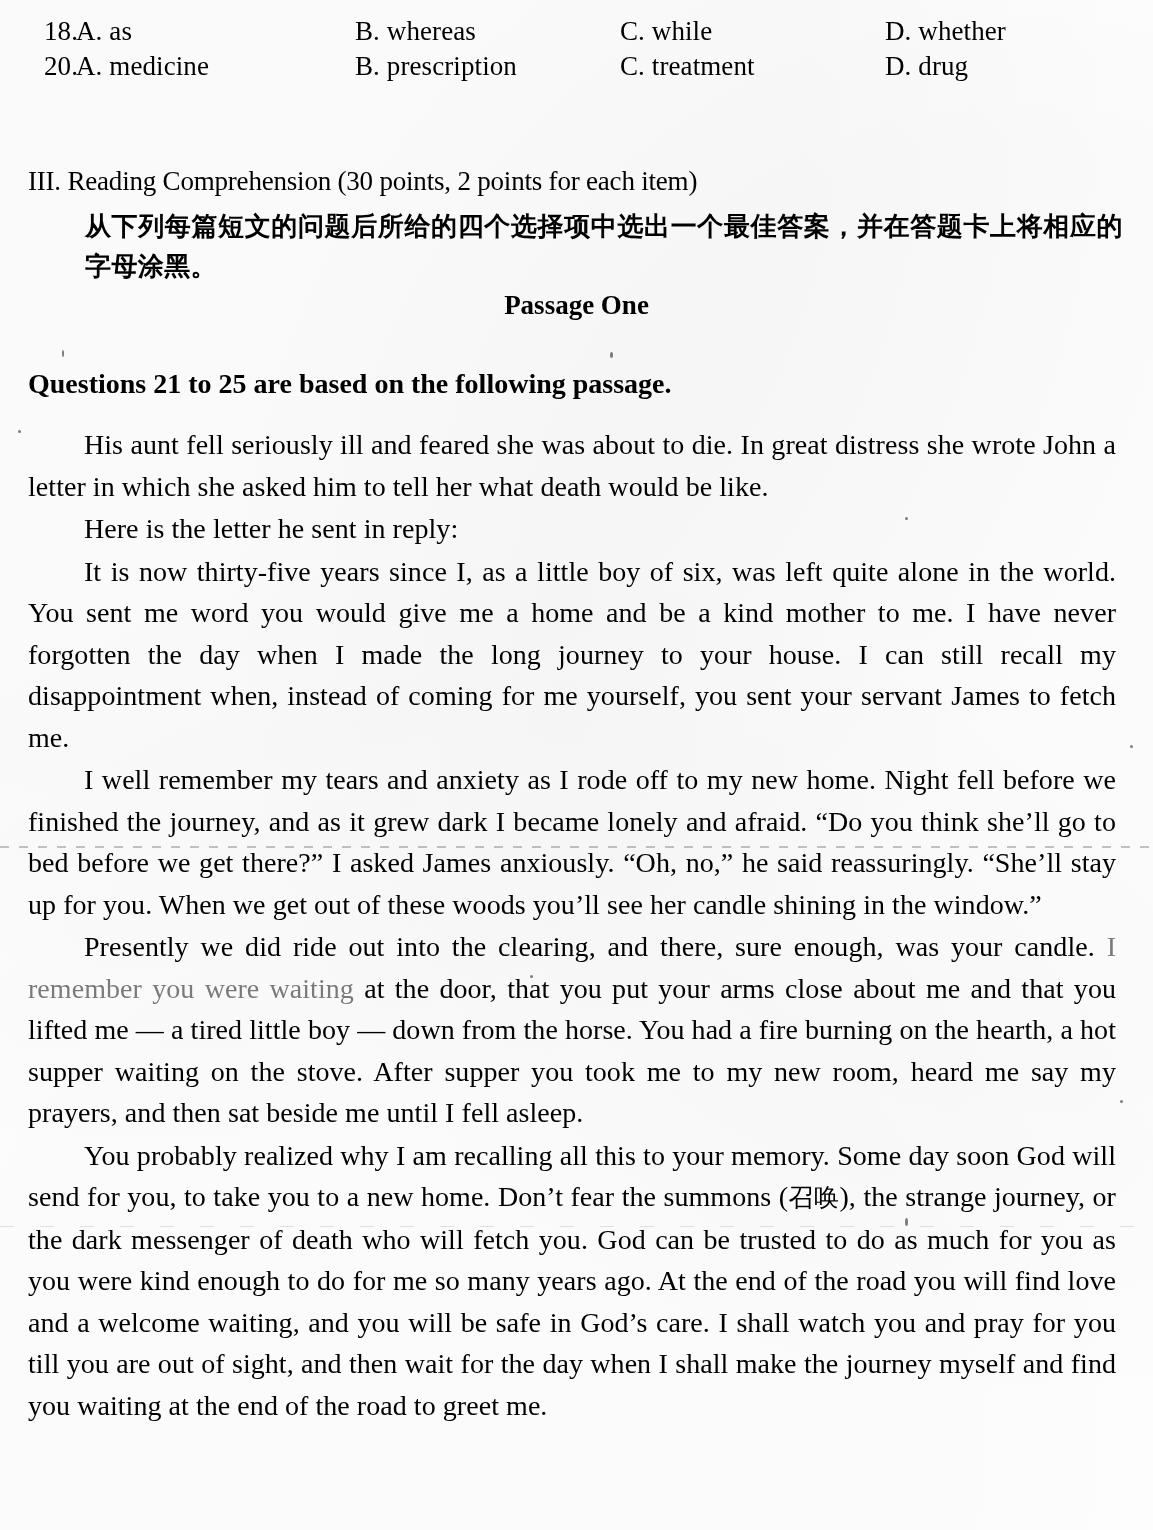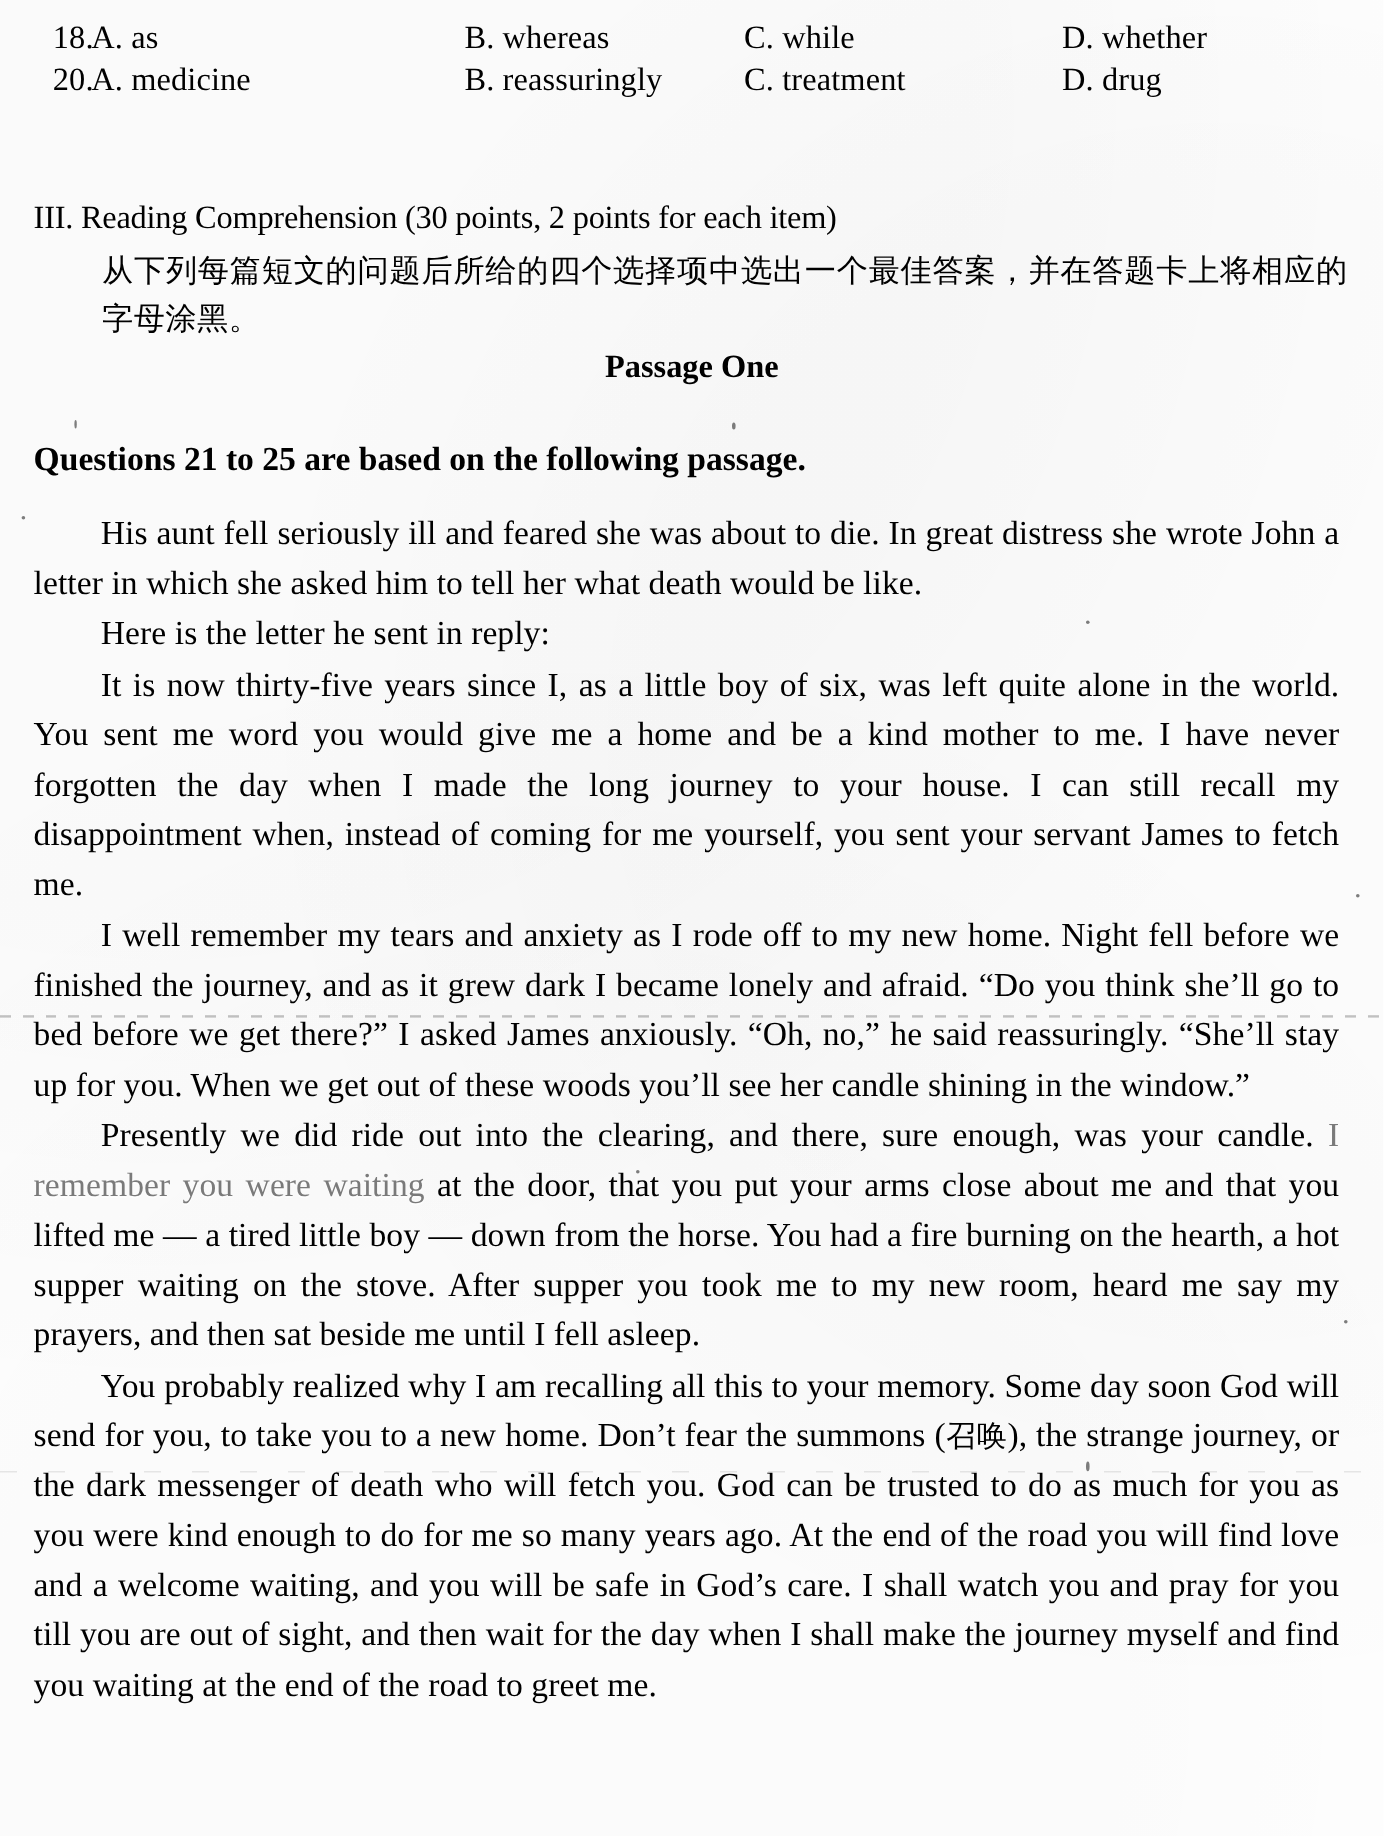--- a/index.html
+++ b/index.html
@@ -45,21 +45,21 @@
     left: 16px;
     width: 46px;
     text-align: left;
     white-space: nowrap;
   }
   .opt {
     position: absolute;
     white-space: nowrap;
   }
   .opt-a { left: 48px; }
-  .opt-b { left: 327px; margin-left: 32px; }
+  .opt-b { left: 327px; }
   .opt-c { left: 592px; }
   .opt-d { left: 857px; }
 
   
   .section-head {
     position: absolute;
     left: 28px;
     top: 166px;
     font-size: 27px;
     font-weight: normal;
@@ -68,21 +68,21 @@
   }
 
   .cn-instruction {
     position: absolute;
     left: 85px;
     top: 206px;
     width: 1038px;
     font-family: "DejaVu Sans", "Liberation Sans", sans-serif;
     font-size: 26px;
     line-height: 40px;
-    font-weight: normal;
+    font-weight: bold;
     letter-spacing: 0.4px;
     text-align: justify;
   }
 
   .passage-title {
     position: absolute;
     left: 0;
     top: 290px;
     width: 1153px;
     text-align: center;
@@ -174,21 +174,21 @@
       <span class="opt opt-a">A. as</span>
       <span class="opt opt-b">B. whereas</span>
       <span class="opt opt-c">C. while</span>
       <span class="opt opt-d">D. whether</span>
     </div>
 
 
     <div class="mcq-row">
       <span class="mcq-num">20.</span>
       <span class="opt opt-a">A. medicine</span>
-      <span class="opt opt-b">B. reassuringly</span>
+      <span class="opt opt-b">B. prescription</span>
       <span class="opt opt-c">C. treatment</span>
       <span class="opt opt-d">D. drug</span>
     </div>
 
   </div>
 
   <div class="section-head">III. Reading Comprehension (30 points, 2 points for each item)</div>
 
   <div class="cn-instruction">从下列每篇短文的问题后所给的四个选择项中选出一个最佳答案，并在答题卡上将相应的字母涂黑。</div>
 

